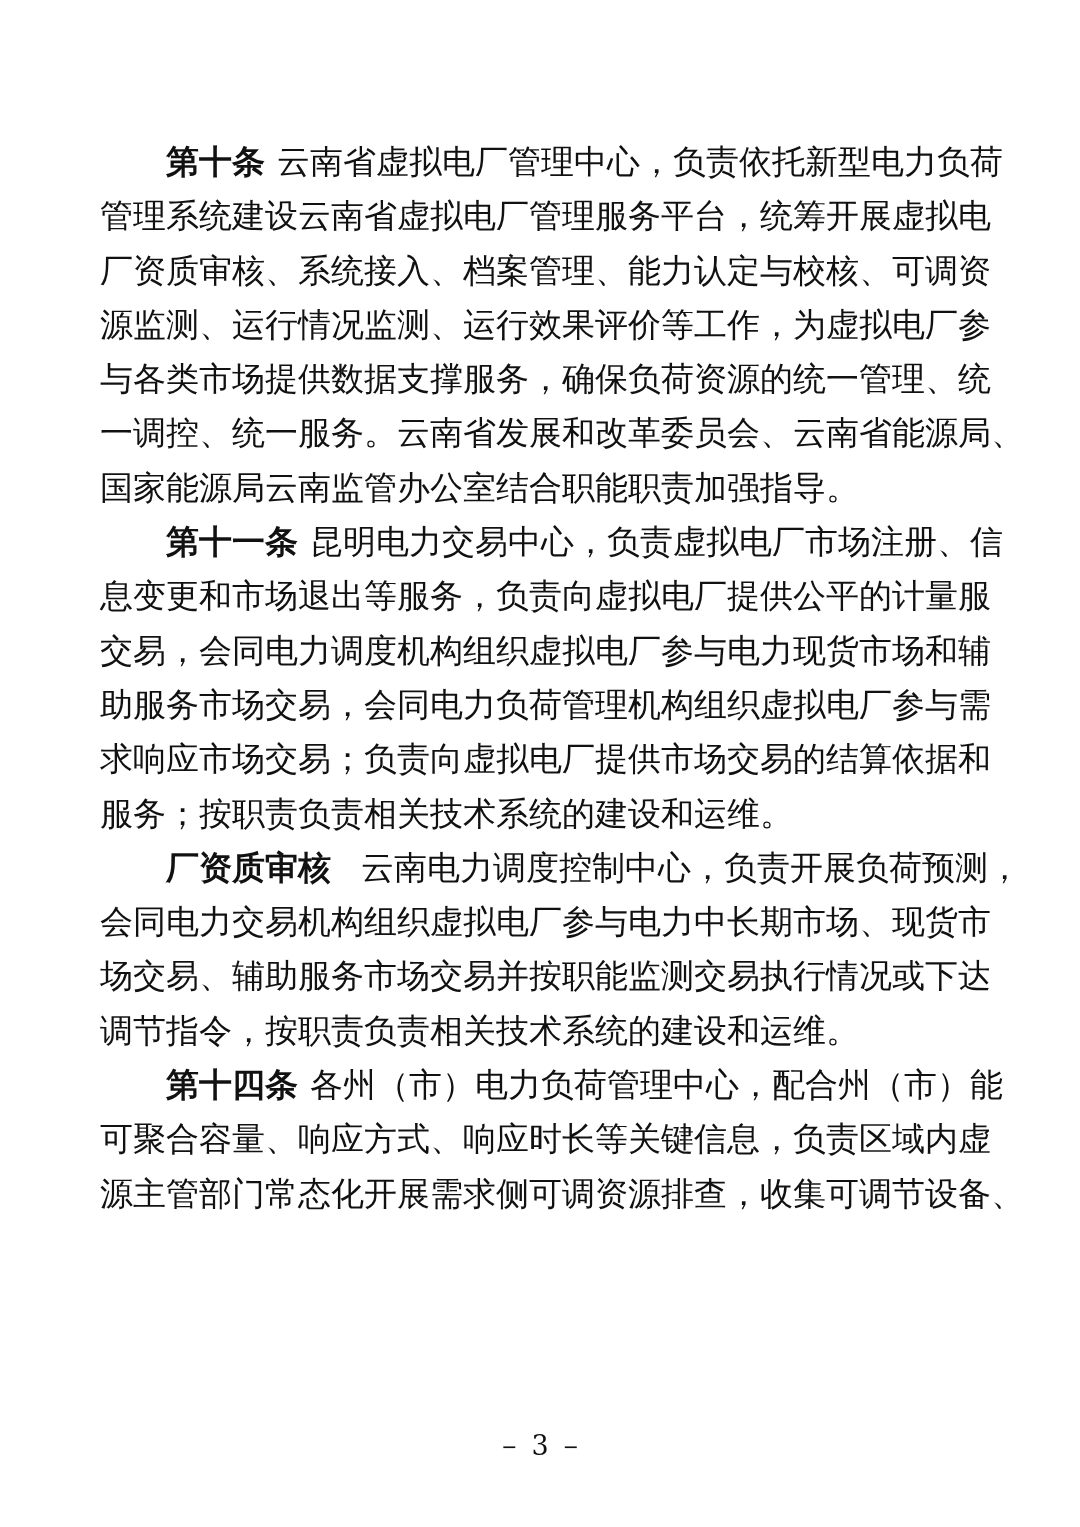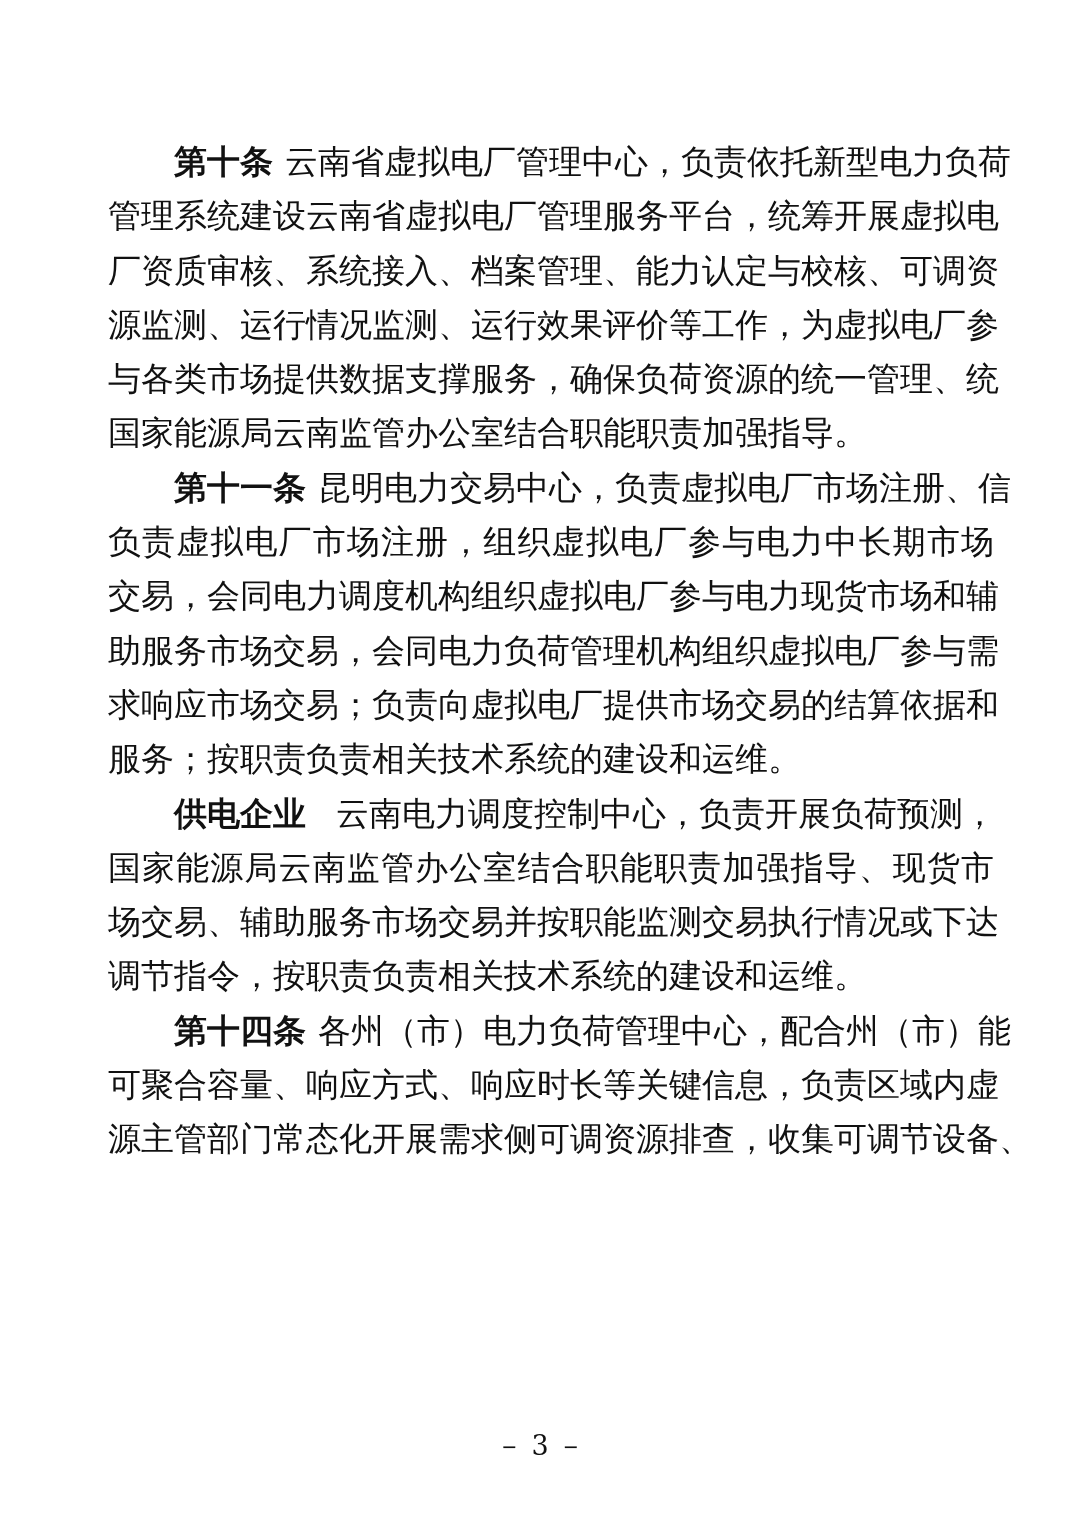--- a/index.html
+++ b/index.html
@@ -10,21 +10,21 @@
   body {
     width: 1080px;
     height: 1527px;
     position: relative;
     overflow: hidden;
     font-family: "DejaVu Sans", "Liberation Sans", sans-serif;
     color: #111111;
   }
   .page {
     position: absolute;
-    left: 108px;
+    left: 100px;
     top: 135px;
     width: 886px;
   }
   .line {
     height: 54.3px;
     line-height: 54.3px;
     font-size: 33px;
     white-space: nowrap;
     text-align: justify;
     text-align-last: justify;
@@ -55,35 +55,36 @@
 <body>
 
 <div class="page">
 
   <div>
     <div class="line first"><span class="article-head">第十条</span><span>云南省虚拟电厂管理中心，负责依托新型电力负荷</span></div>
     <div class="line">管理系统建设云南省虚拟电厂管理服务平台，统筹开展虚拟电</div>
     <div class="line">厂资质审核、系统接入、档案管理、能力认定与校核、可调资</div>
     <div class="line">源监测、运行情况监测、运行效果评价等工作，为虚拟电厂参</div>
     <div class="line">与各类市场提供数据支撑服务，确保负荷资源的统一管理、统</div>
+    <div class="line">一调控、统一服务。云南省发展和改革委员会、云南省能源局、</div>
     <div class="line last">国家能源局云南监管办公室结合职能职责加强指导。</div>
   </div>
 
   <div>
     <div class="line first"><span class="article-head">第十一条</span><span>昆明电力交易中心，负责虚拟电厂市场注册、信</span></div>
-    <div class="line">负责虚拟电厂市场注册，组织虚拟电厂参与电力中长期市场</div>
+    <div class="line">息变更和市场退出等服务，负责向虚拟电厂提供公平的计量服</div>
     <div class="line">交易，会同电力调度机构组织虚拟电厂参与电力现货市场和辅</div>
     <div class="line">助服务市场交易，会同电力负荷管理机构组织虚拟电厂参与需</div>
     <div class="line">求响应市场交易；负责向虚拟电厂提供市场交易的结算依据和</div>
     <div class="line last">服务；按职责负责相关技术系统的建设和运维。</div>
   </div>
 
   <div>
-    <div class="line first"><span class="article-head" style="margin-right:30px;">供电企业</span><span>云南电力调度控制中心，负责开展负荷预测，</span></div>
-    <div class="line">国家能源局云南监管办公室结合职能职责加强指导、现货市</div>
+    <div class="line first"><span class="article-head" style="margin-right:30px;">厂资质审核</span><span>云南电力调度控制中心，负责开展负荷预测，</span></div>
+    <div class="line">会同电力交易机构组织虚拟电厂参与电力中长期市场、现货市</div>
     <div class="line">场交易、辅助服务市场交易并按职能监测交易执行情况或下达</div>
     <div class="line last">调节指令，按职责负责相关技术系统的建设和运维。</div>
   </div>
 
   <div>
   </div>
 
   <div>
     <div class="line first"><span class="article-head">第十四条</span><span>各州（市）电力负荷管理中心，配合州（市）能</span></div>
     <div class="line">可聚合容量、响应方式、响应时长等关键信息，负责区域内虚</div>

